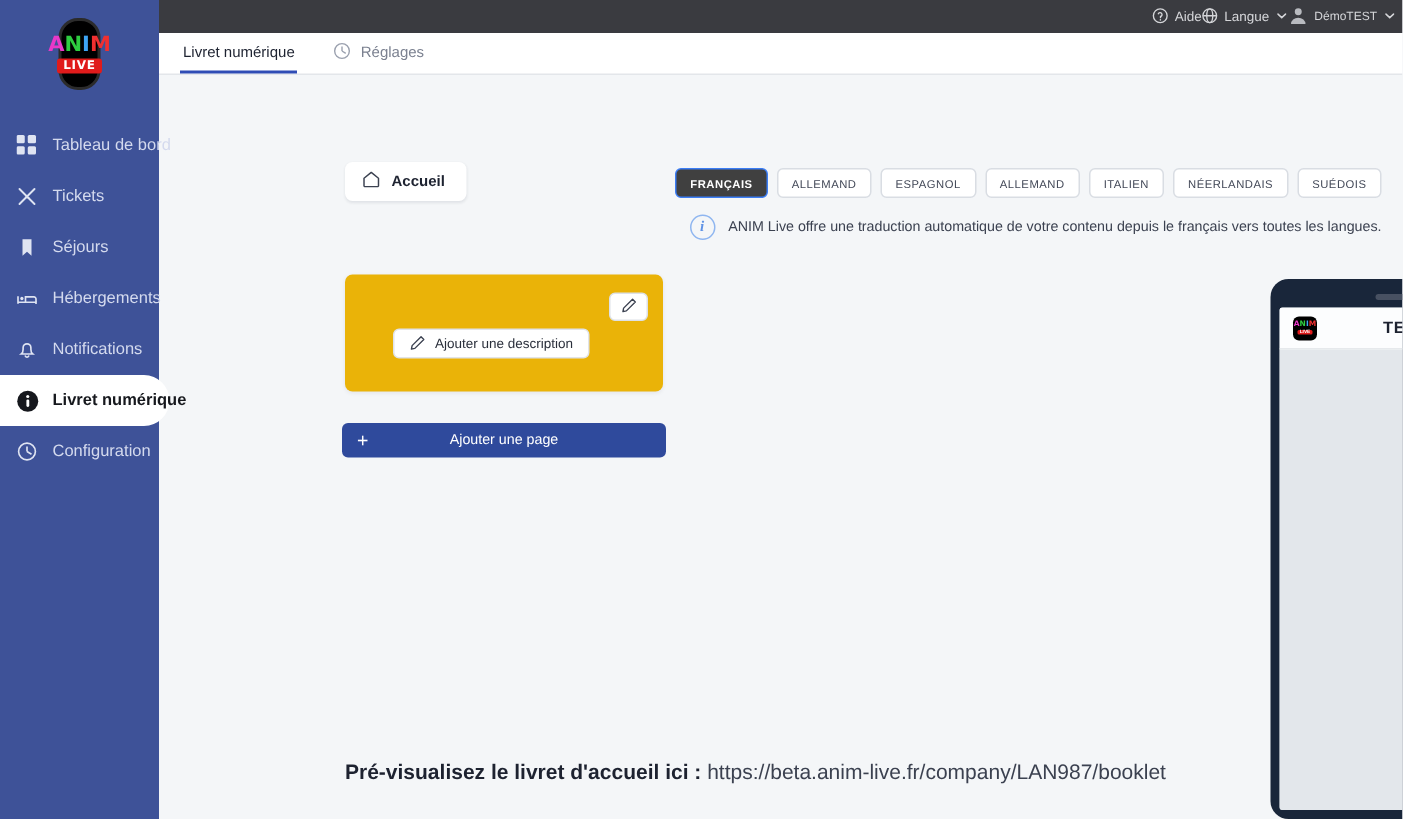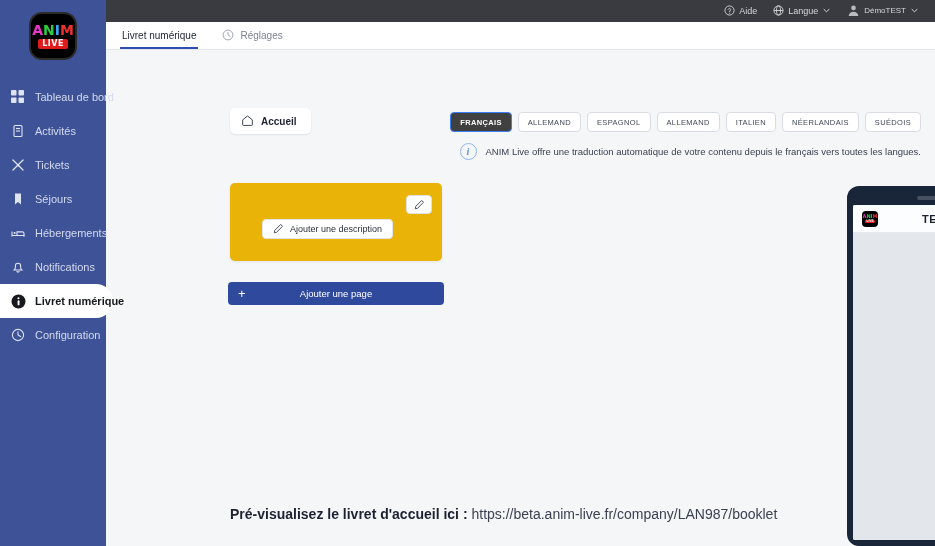--- a/index.html
+++ b/index.html
@@ -14,21 +14,21 @@
   
   .sidebar {
     width: 106px; height: 546px;
     background: #3e5298;
     flex: 0 0 106px;
     position: relative;
     z-index: 5;
   }
   .logo-wrap { padding: 12px 0 10px 0; display: flex; justify-content: center; }
   .logo {
-    width: 48px; height: 48px; border-radius: 13px;
+    width: 28px; height: 48px; border-radius: 13px;
     background: #000; border: 2px solid #2b2b2b;
     display: flex; flex-direction: column;
     align-items: center; justify-content: center;
     line-height: 1;
   }
   .logo-anim { font-size: 14px; font-weight: bold; letter-spacing: 0px; font-family: "DejaVu Sans", sans-serif; }
   .logo-anim .l1 { color: #e838c8; }
   .logo-anim .l2 { color: #2ecc40; }
   .logo-anim .l3 { color: #3da5f5; }
   .logo-anim .l4 { color: #f03030; }
@@ -60,21 +60,21 @@
     width: 113px;
   }
   .nav-label { white-space: nowrap; }
 
   
   .right { flex: 1; display: flex; flex-direction: column; height: 546px; position: relative; }
 
   .topbar {
     height: 22px; background: #3a3b40;
     display: flex; align-items: center; justify-content: flex-end;
-    gap: 16px; padding-right: 16px;
+    padding-right: 4px;
     color: #d5d6d9; font-size: 9px;
     flex: 0 0 22px;
   }
   .top-item { display: flex; align-items: center; gap: 4px; cursor: pointer; white-space: nowrap; }
   .top-user { display: flex; align-items: center; gap: 4px; cursor: pointer; }
   .top-user .names { display: flex; flex-direction: row; line-height: 1.15; }
   .top-user .n1 { font-size: 8px; color: #d5d6d9; }
   .top-user .n2 { font-size: 8px; color: #d5d6d9; }
 
   .tabbar {
@@ -226,30 +226,20 @@
           <svg width="14" height="14" viewBox="0 0 14 14">
               <rect x="0" y="0" width="5.5" height="5.5" rx="1" fill="#dfe4f2"></rect>
               <rect x="7.5" y="0" width="5.5" height="5.5" rx="1" fill="#dfe4f2"></rect>
               <rect x="0" y="7.5" width="5.5" height="5.5" rx="1" fill="#dfe4f2"></rect>
               <rect x="7.5" y="7.5" width="5.5" height="5.5" rx="1" fill="#dfe4f2"></rect>
             </svg>
         </span>
         <span class="nav-label">Tableau de bord</span>
       </div>
 
-      <div class="nav-item">
-        <span class="ico">
-          <svg width="14" height="14" viewBox="0 0 14 14" fill="none" stroke="#dfe4f2" stroke-width="1.1">
-              <rect x="3" y="1.5" width="8" height="11" rx="1"></rect>
-              <line x1="5" y1="4.5" x2="9" y2="4.5"></line>
-              <line x1="5" y1="7" x2="9" y2="7"></line>
-            </svg>
-        </span>
-        <span class="nav-label">Activités</span>
-      </div>
 
       <div class="nav-item">
         <span class="ico">
           <svg width="14" height="14" viewBox="0 0 14 14" stroke="#dfe4f2" stroke-width="1.3" fill="none" stroke-linecap="round">
               <path d="M2 2 L8 8"></path>
               <path d="M12 2 L6.5 7.5"></path>
               <path d="M2 12 L7 7"></path>
               <path d="M12 12 L8 8"></path>
             </svg>
         </span>

